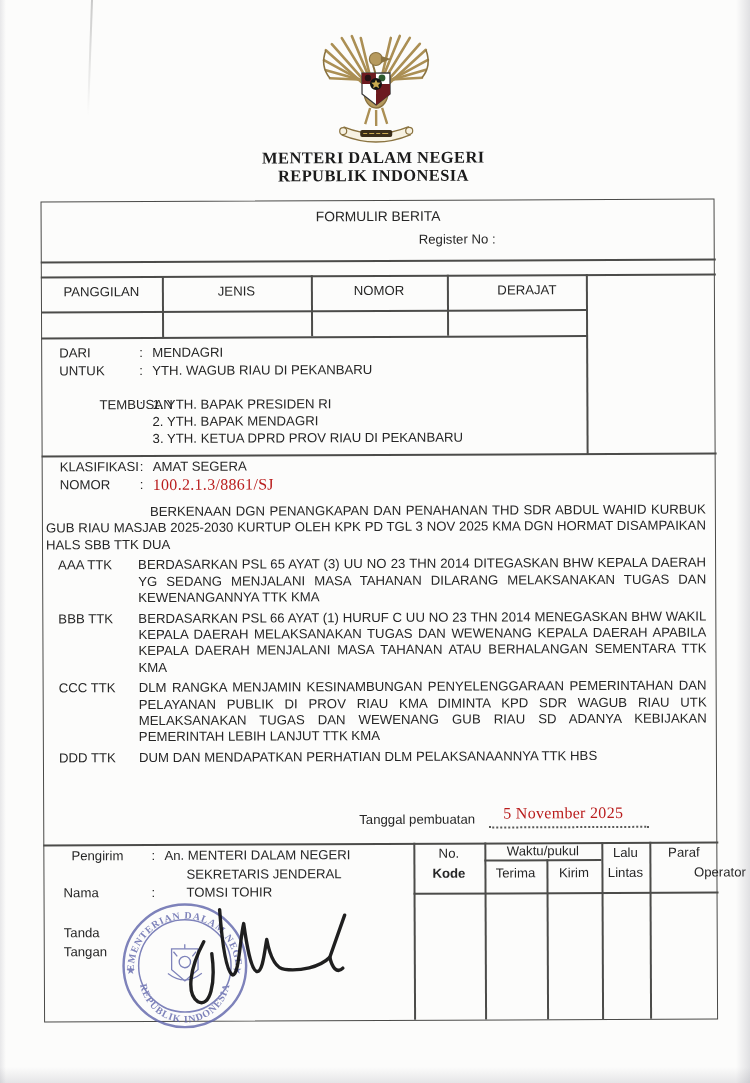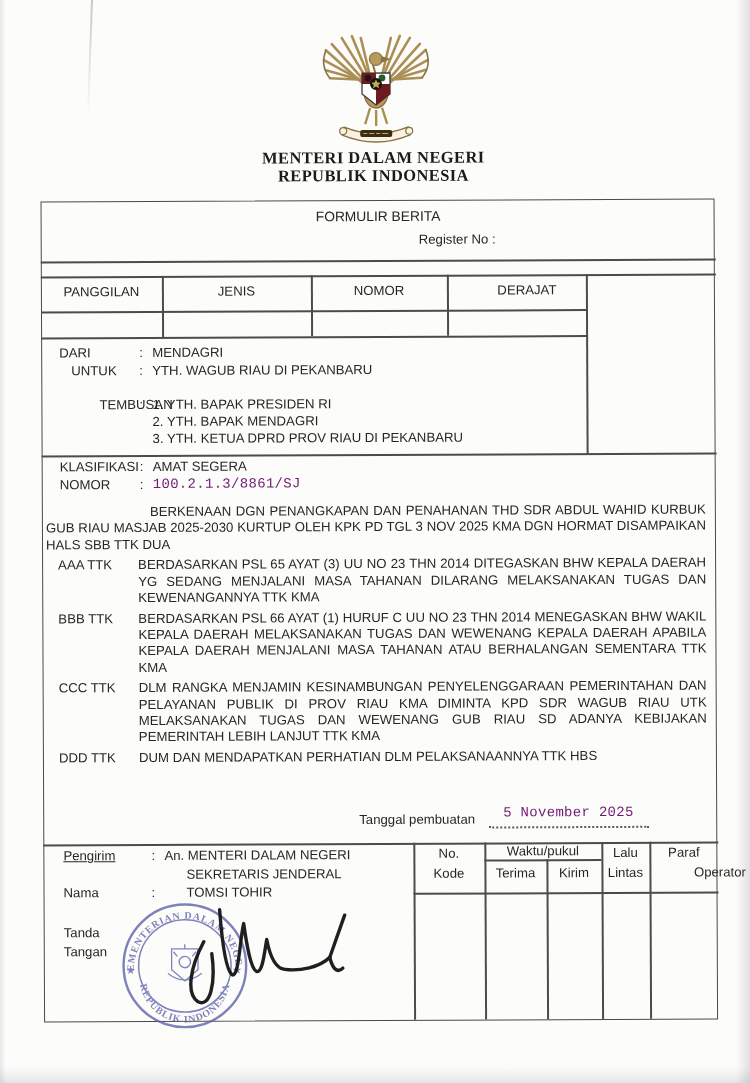--- a/index.html
+++ b/index.html
@@ -1,21 +1,21 @@
 <!DOCTYPE html>
 <html><head>
 <meta charset="utf-8">
 <style>
   html,body{margin:0;padding:0;}
   body{width:750px;height:1083px;overflow:hidden;background:#f4f4f5;font-family:"Liberation Sans",sans-serif;}
   .page{position:relative;width:750px;height:1083px;background:#fcfcfb;overflow:hidden;}
   .sheet{position:absolute;inset:0;transform:rotate(-0.25deg);transform-origin:50% 50%;}
   .t{position:absolute;white-space:nowrap;font-size:13.2px;color:#262626;line-height:1.15;}
   .ctr{text-align:center;}
-  .mono{font-family:Liberation Mono, monospace;font-size:14px;color:#701a75;letter-spacing:.3px;}
+  .mono{font-family:Liberation Serif, serif;font-size:16px;color:#b91c1c;letter-spacing:.3px;}
   .serif-b{font-family:"Liberation Serif","DejaVu Serif",serif;font-weight:bold;font-size:16.5px;letter-spacing:.4px;color:#1b1b1b;}
   .hl{position:absolute;height:1.5px;background:#4c4c4a;}
   .vl{position:absolute;width:1.5px;background:#4c4c4a;}
   .outer{position:absolute;border:1.6px solid #4a4a48;}
   .msg{position:absolute;left:46px;top:503px;width:660px;font-size:13.2px;color:#262626;line-height:16.3px;}
   .msg p{margin:0;text-align:justify;}
   .opening{text-indent:104px;}
   .msg-item{position:relative;padding-left:92px;margin-top:4.5px;}
   .msg-item .lbl{position:absolute;left:12px;top:0;}
   .dotline{position:absolute;border-bottom:2px dotted #5a5a58;}
@@ -100,21 +100,21 @@
   <div class="t" style="left:420px;top:232px;">Register No :</div>
 
   <div class="t ctr" style="left:42px;top:283px;width:121px;">PANGGILAN</div>
   <div class="t ctr" style="left:163px;top:283px;width:149px;">JENIS</div>
   <div class="t ctr" style="left:312px;top:283px;width:136px;">NOMOR</div>
   <div class="t ctr" style="left:448px;top:283px;width:160px;">DERAJAT</div>
 
   <div class="t" style="left:60px;top:344px;">DARI</div>
   <div class="t" style="left:140px;top:344px;">:</div>
   <div class="t" style="left:153px;top:344px;">MENDAGRI</div>
-  <div class="t" style="left:60px;top:362px;margin-left:12px;">UNTUK</div>
+  <div class="t" style="left:60px;top:362px;">UNTUK</div>
   <div class="t" style="left:140px;top:362px;">:</div>
   <div class="t" style="left:153px;top:362px;">YTH. WAGUB RIAU DI PEKANBARU</div>
   <div class="t" style="left:60px;top:396px;margin-left:40px;">TEMBUSAN</div>
   <div class="t" style="left:140px;top:396px;">:</div>
   <div class="t" style="left:153px;top:396px;">1. YTH. BAPAK PRESIDEN RI</div>
   <div class="t" style="left:153px;top:413px;">2. YTH. BAPAK MENDAGRI</div>
   <div class="t" style="left:153px;top:430px;">3. YTH. KETUA DPRD PROV RIAU DI PEKANBARU</div>
 
   <div class="t" style="left:60px;top:458px;">KLASIFIKASI</div>
   <div class="t" style="left:140px;top:458px;">:</div>
@@ -140,21 +140,21 @@
     <div class="msg-item">
       <span class="lbl">DDD TTK</span>
       <p>DUM DAN MENDAPATKAN PERHATIAN DLM PELAKSANAANNYA TTK HBS</p>
     </div>
   </div>
 
   <div class="t" style="left:358px;top:812px;">Tanggal pembuatan</div>
   <div class="dotline" style="left:488px;top:806px;width:160px;height:21px;"></div>
   <div class="t mono" style="left:502px;top:805px;">5 November 2025</div>
 
-  <div class="t" style="left:62px;top:847px;text-decoration:underline;">Pengirim</div>
+  <div class="t" style="left:70px;top:847px;">Pengirim</div>
   <div class="t" style="left:150px;top:847px;">:</div>
   <div class="t" style="left:163px;top:847px;">An. MENTERI DALAM NEGERI</div>
   <div class="t" style="left:185px;top:866px;">SEKRETARIS JENDERAL</div>
   <div class="t" style="left:62px;top:884px;">Nama</div>
   <div class="t" style="left:150px;top:884px;">:</div>
   <div class="t" style="left:185px;top:884px;">TOMSI TOHIR</div>
   <div class="t" style="left:62px;top:924px;">Tanda</div>
   <div class="t" style="left:62px;top:943px;">Tangan</div>
 
   <svg style="position:absolute;left:117px;top:899px;opacity:.78;" width="132" height="132" viewBox="0 0 140 140">
@@ -186,21 +186,21 @@
 
   <svg style="position:absolute;left:178px;top:893px;" width="185" height="125" viewBox="0 0 185 125">
     <g stroke="#141414" stroke-width="3.4" fill="none" stroke-linecap="round" stroke-linejoin="round" opacity=".95">
       <path d="M24,48 C10,74 6,100 18,108 C30,114 36,90 32,60"></path>
       <path d="M40,16 C42,44 46,76 52,81 C59,85 60,46 64,30 C67,52 71,76 77,78 C83,79 85,56 87,46 C90,62 95,75 105,76 C120,78 140,74 150,64 L165,22"></path>
       <path d="M150,64 C152,74 157,81 163,75"></path>
     </g>
   </svg>
 
   <div class="t ctr" style="left:412px;top:846px;width:71px;">No.</div>
-  <div class="t ctr" style="left:412px;top:866px;width:71px;">Kode</div>
+  <div class="t ctr" style="left:412px;top:866px;width:71px;font-weight:bold;">Kode</div>
   <div class="t ctr" style="left:483px;top:844px;width:117px;">Waktu/pukul</div>
   <div class="t ctr" style="left:483px;top:866px;width:62px;text-align:center;">Terima</div>
   <div class="t ctr" style="left:545px;top:866px;width:55px;">Kirim</div>
   <div class="t ctr" style="left:600px;top:846px;width:48px;">Lalu</div>
   <div class="t ctr" style="left:600px;top:866px;width:48px;">Lintas</div>
   <div class="t ctr" style="left:648px;top:846px;width:69px;">Paraf</div>
   <div class="t ctr" style="left:648px;top:866px;width:69px;margin-left:36px;">Operator</div>
 
  </div>
 

